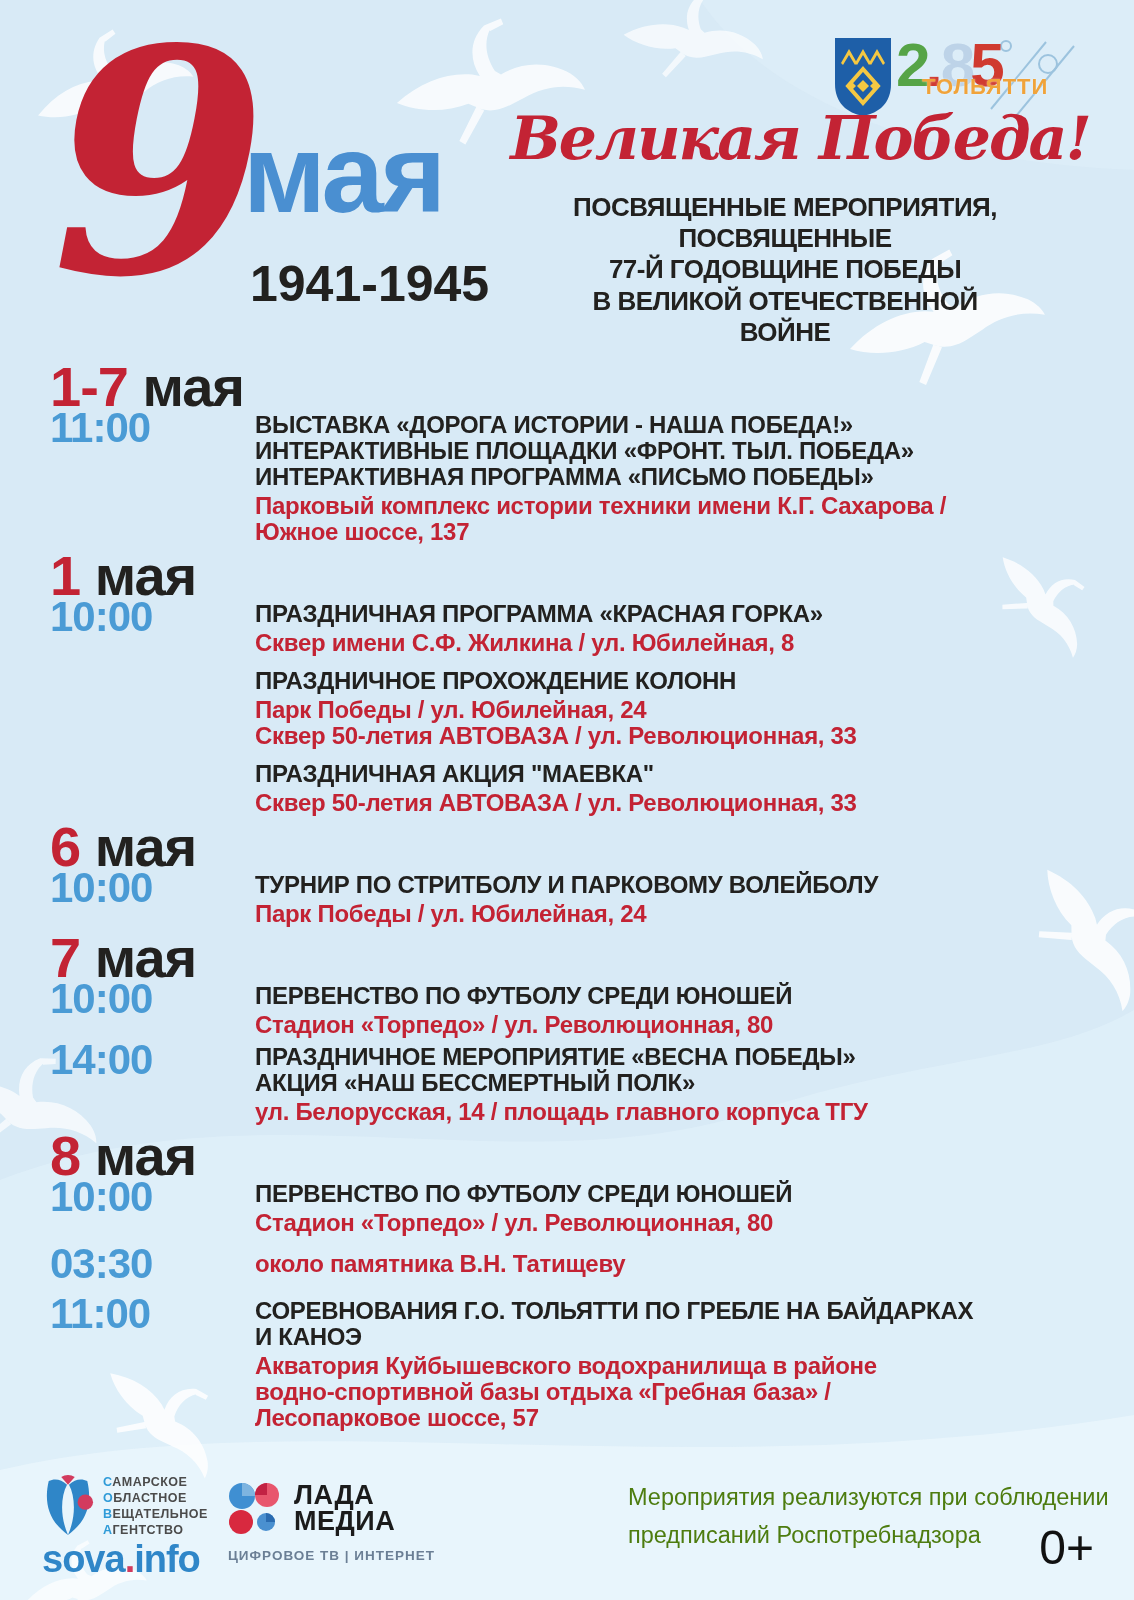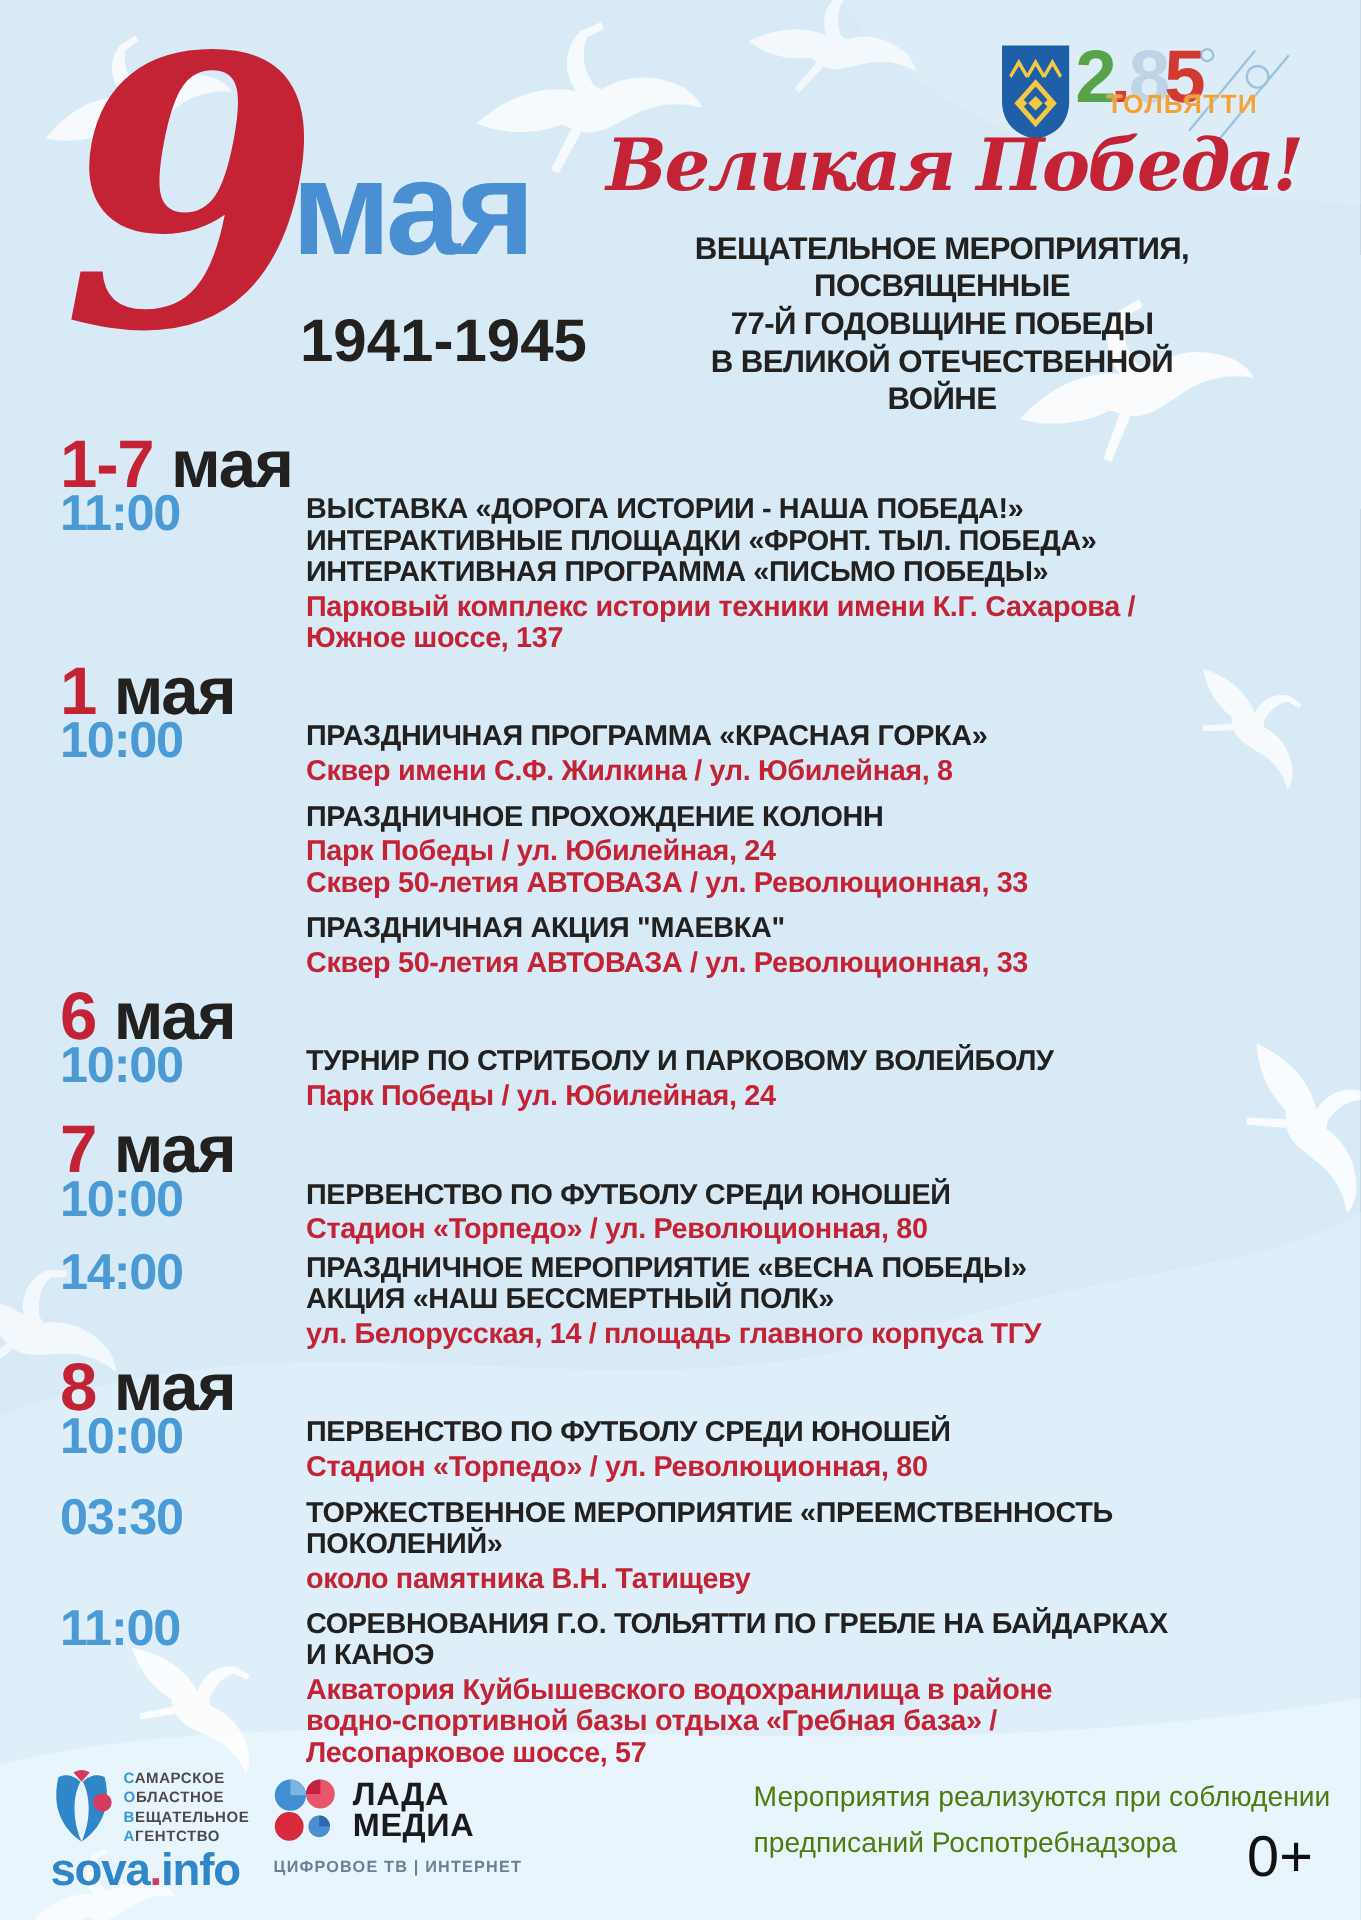--- a/index.html
+++ b/index.html
@@ -19,21 +19,21 @@
   }
   .month-word{
     position:absolute;left:243px;top:118px;
     font-weight:bold;font-size:112px;line-height:1;color:#4a8fd1;letter-spacing:-3px;
   }
   .years{
     position:absolute;left:250px;top:255px;
     font-weight:bold;font-size:50px;letter-spacing:0;color:#22211f;
   }
   .script-title{
-    position:absolute;left:505px;top:108px;width:590px;text-align:left;
+    position:absolute;left:505px;top:108px;width:590px;text-align:center;
     font-family:"DejaVu Serif",serif;font-style:italic;font-weight:bold;
     font-size:60px;line-height:1;color:#c32334;letter-spacing:-2px;
   }
   .subtitle{
     position:absolute;left:540px;top:192px;width:490px;text-align:center;
     font-weight:bold;font-size:26px;line-height:1.2;color:#22211f;letter-spacing:-0.5px;
   }
   
   .coat{position:absolute;left:833px;top:36px;}
   .logo285{position:absolute;left:896px;top:34px;width:190px;height:90px;}
@@ -147,21 +147,21 @@
       <circle cx="152" cy="30" r="9" fill="none" stroke="#9cc3de" stroke-width="2"></circle>
       <circle cx="110" cy="12" r="5" fill="none" stroke="#9cc3de" stroke-width="2"></circle>
     </svg>
     <div class="digits"><span class="d2">2</span><span class="ddot">.</span><span class="d8">8</span><span class="d5">5</span></div>
     <div class="city285">ТОЛЬЯТТИ</div>
   </div>
 
   <div class="script-title">Великая Победа!</div>
 
   <div class="subtitle">
-    <div>ВЕЩАТЕЛЬНОЕ МЕРОПРИЯТИЯ,</div>
+    <div>ПОСВЯЩЕННЫЕ МЕРОПРИЯТИЯ,</div>
     <div>ПОСВЯЩЕННЫЕ</div>
     <div>77-Й ГОДОВЩИНЕ ПОБЕДЫ</div>
     <div>В ВЕЛИКОЙ ОТЕЧЕСТВЕННОЙ</div>
     <div>ВОЙНЕ</div>
   </div>
 
   <main class="schedule">
 
     <section class="group">
       <div class="date"><span class="dnum">1-7</span> <span class="dword">мая</span></div>
@@ -297,24 +297,20 @@
       </div>
     </section>
 
     <section class="group" style="margin-top:12px;">
       <div class="row">
         <div class="timecol">
             <div class="time">03:30</div>
           </div>
         <div class="evcol">
           <div class="event">
-            <div class="titles">
-              <div class="tline">ТОРЖЕСТВЕННОЕ МЕРОПРИЯТИЕ «ПРЕЕМСТВЕННОСТЬ</div>
-              <div class="tline">ПОКОЛЕНИЙ»</div>
-            </div>
             <div class="locs">
                 <div class="lline">около памятника В.Н. Татищеву</div>
               </div>
           </div>
         </div>
       </div>
     </section>
 
     <section class="group" style="margin-top:12px;">
       <div class="row">

